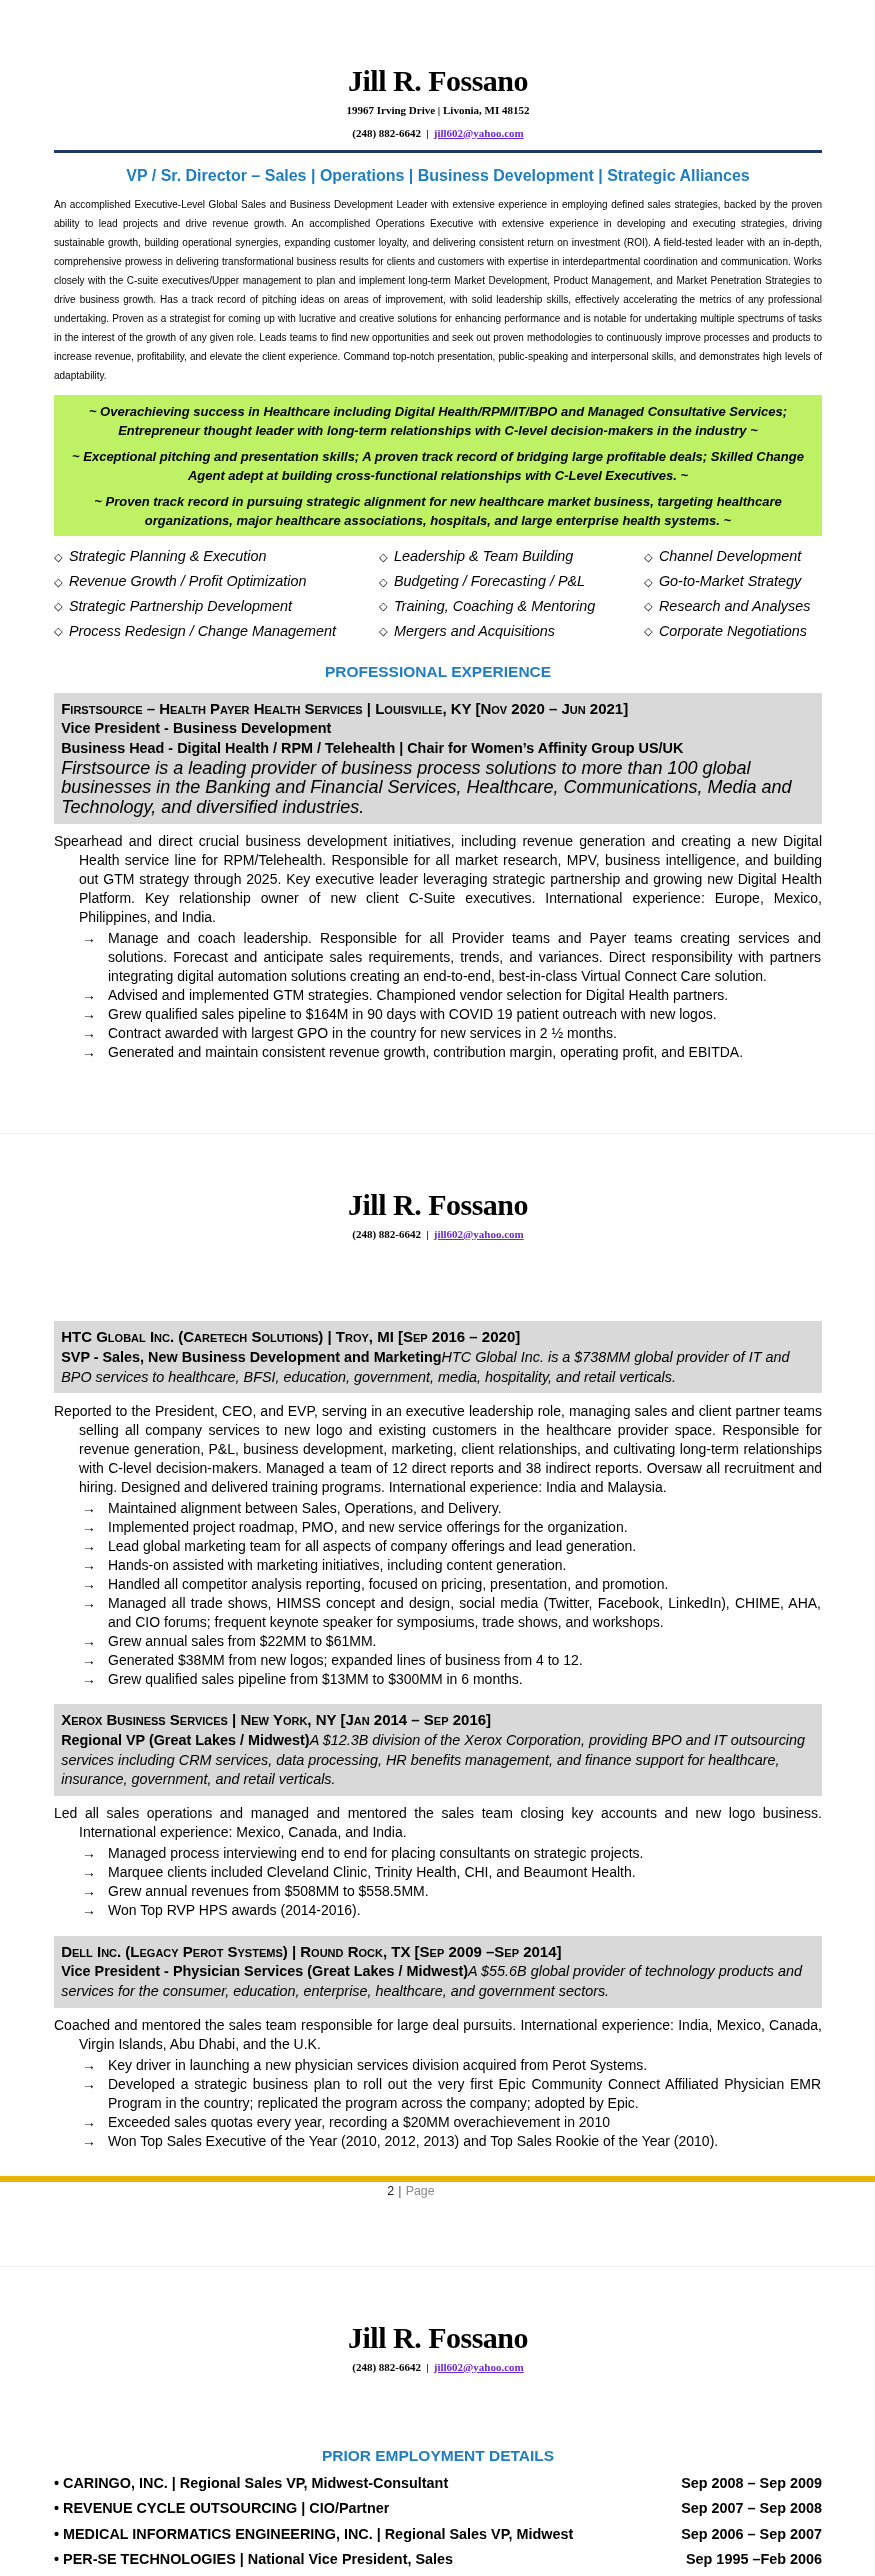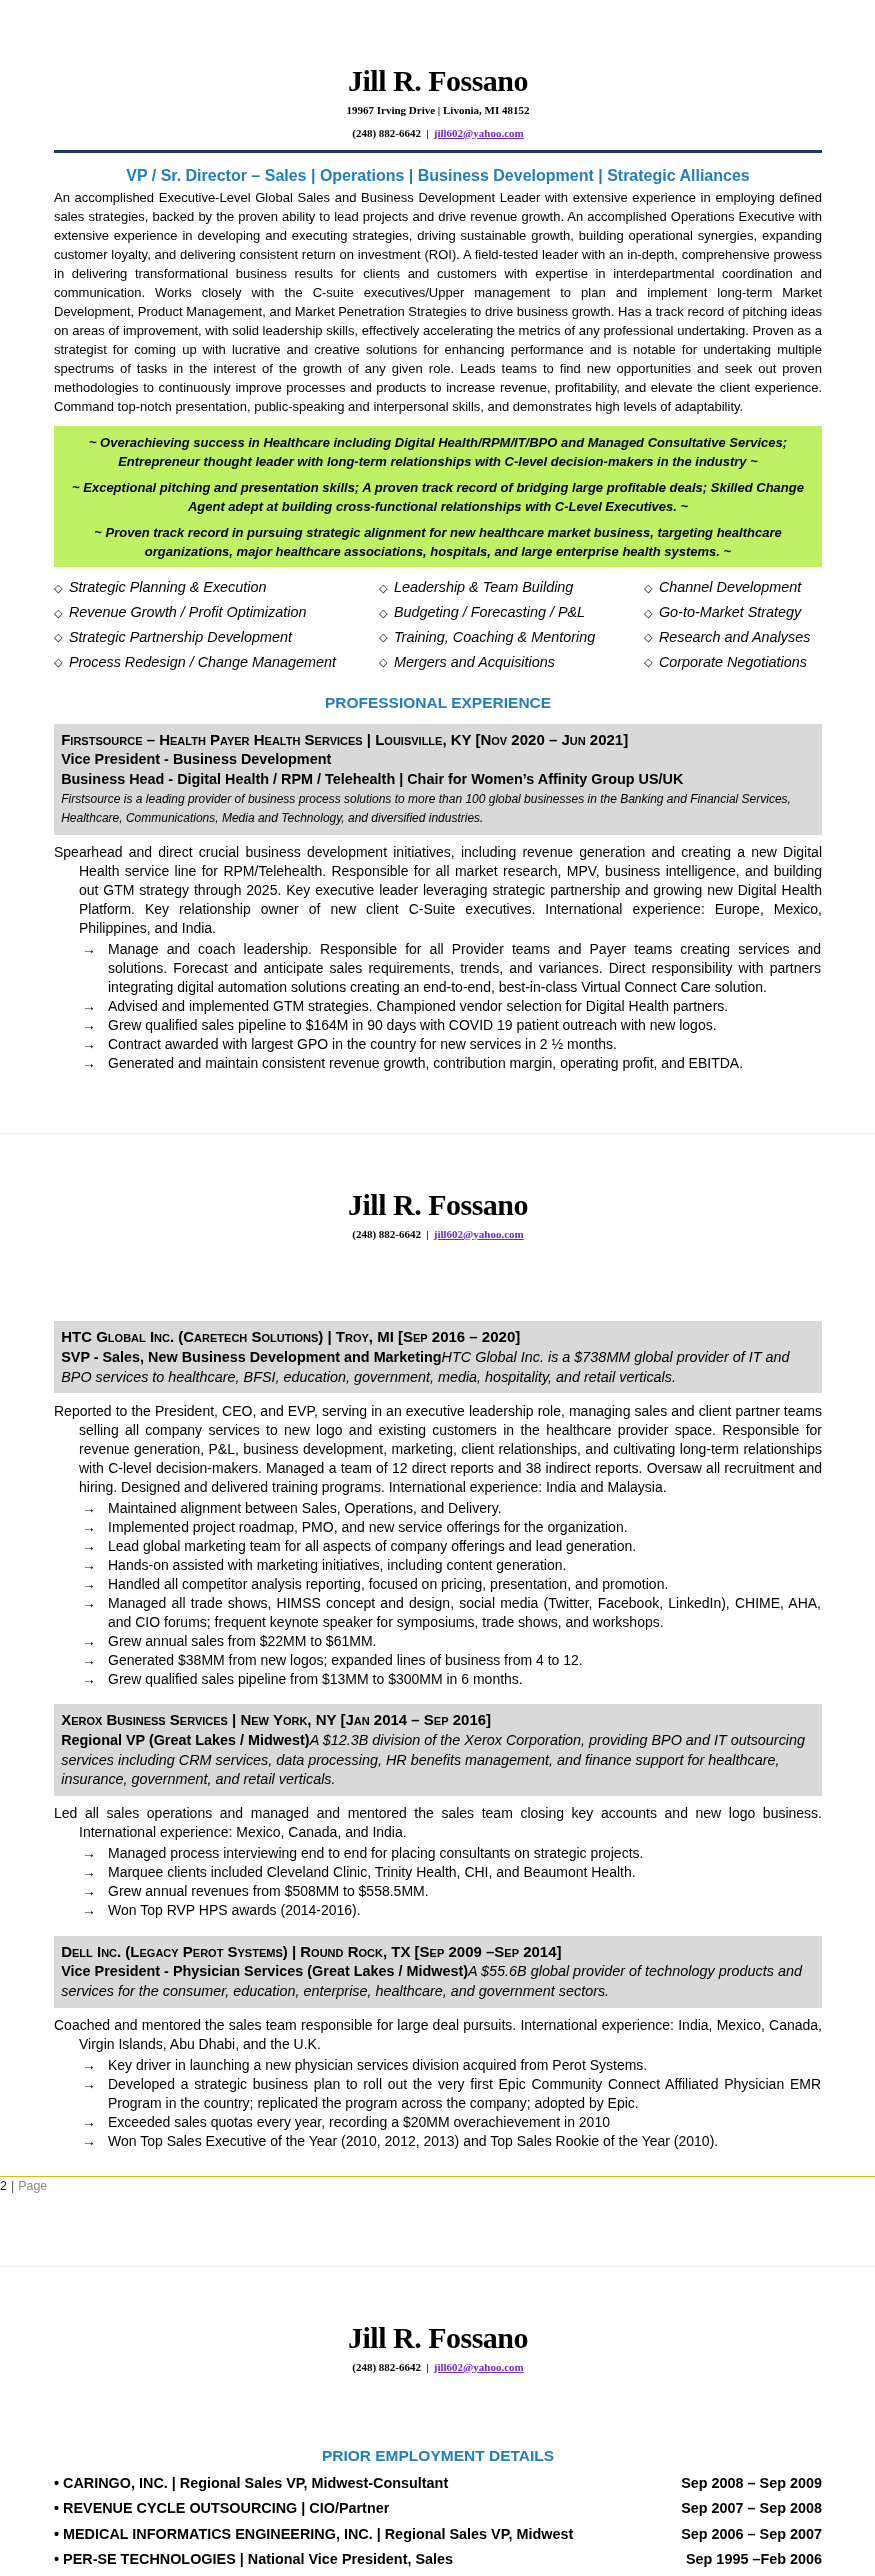--- a/index.html
+++ b/index.html
@@ -14,57 +14,57 @@
   .name{font-family:"Liberation Serif",serif;font-weight:bold;font-size:30px;line-height:32px;letter-spacing:-0.5px;}
   .contact-line{font-family:"Liberation Serif",serif;font-weight:bold;font-size:11px;line-height:20.6px;margin-top:2.6px;}
   .email-link{color:#6d28d9;text-decoration:underline;cursor:pointer;}
   .sep{padding:0 5.2px;}
   .navy-rule{height:3.6px;background:#1F3864;margin-top:6.2px;}
 
   .blue-heading{color:#1F7EC2;font-weight:bold;text-align:center;font-size:15.5px;line-height:20.6px;}
   .doc-title{margin-top:12.4px;font-size:16px;}
   .section-heading{margin-top:15.5px;}
 
-  .summary{font-size:13px;line-height:19px;text-align:justify;margin-top:2px;}
+  .summary{font-size:10px;line-height:19px;text-align:justify;margin-top:9px;}
 
   .highlight-box{background:#bef264;margin-top:10.3px;padding:6.2px 12.4px;text-align:center;
     font-weight:bold;font-style:italic;font-size:13px;line-height:19px;}
   .highlight-box .hl{margin:0 0 7.2px;}
   .highlight-box .hl:last-child{margin-bottom:0;}
 
   .skills{display:flex;margin-top:11.3px;font-style:italic;font-size:14.4px;line-height:19px;}
   .skills .col1{width:325px;}
   .skills .col2{width:265px;}
   .skills .col3{flex:1;}
   .skill-item{margin-bottom:5.2px;white-space:nowrap;}
   .diamond{display:inline-block;margin-right:6.2px;font-style:normal;font-size:11.3px;vertical-align:0.5px;}
 
   .company-box{background:#D9D9D9;margin-top:10.3px;padding:6.2px 7.2px;}
   .company-box--gap{margin-top:77px;}
   .company-box--mid{margin-top:15.5px;}
   .company-line{font-variant:small-caps;font-weight:bold;font-size:15px;line-height:20.6px;}
   .role-line{font-weight:bold;font-size:14.4px;line-height:19.6px;}
   .role-line .inline-blurb{font-weight:normal;font-style:italic;}
-  .box-blurb{font-style:italic;font-size:12px;line-height:19.6px;}
+  .box-blurb{font-style:italic;font-size:18px;line-height:19.6px;}
 
   .intro{font-size:14px;line-height:19px;text-align:justify;margin-top:8.2px;padding-left:25px;text-indent:-25px;}
   .arrow-bullets{margin-top:2.1px;}
   .abullet{display:flex;font-size:14px;line-height:19px;}
   .abullet .arrow{flex:none;width:26px;margin-left:28px;}
   .abullet .btext{flex:1;text-align:justify;padding-right:1px;}
 
   
   .prior-heading{margin-top:69px;}
   .jobs{margin-top:7.2px;}
   .job-row{display:flex;justify-content:space-between;font-weight:bold;font-size:14.4px;line-height:19.6px;margin-bottom:5.7px;}
   .job-entry{white-space:nowrap;}
   .job-dates{white-space:nowrap;}
 
-  .page-footer{position:absolute;left:0;right:0;top:1042px;border-top:1px solid #eab308;
-    padding:2.1px 54px 0 0;text-align:left;font-size:12.4px;line-height:15.5px;}
+  .page-footer{position:absolute;left:0;right:0;top:1042px;border-top:6px solid #eab308;
+    padding:2.1px 54px 0 0;text-align:center;font-size:12.4px;line-height:15.5px;}
   .pf-num{color:#1a1a1a;}
   .pf-sep{color:#555;padding:0 4.1px;}
   .pf-label{color:#8a8a8a;}
 </style>
 </head>
 <body>
 
 <div class="page page--first">
   <div class="doc-header">
     <div class="name">Jill R. Fossano</div>

